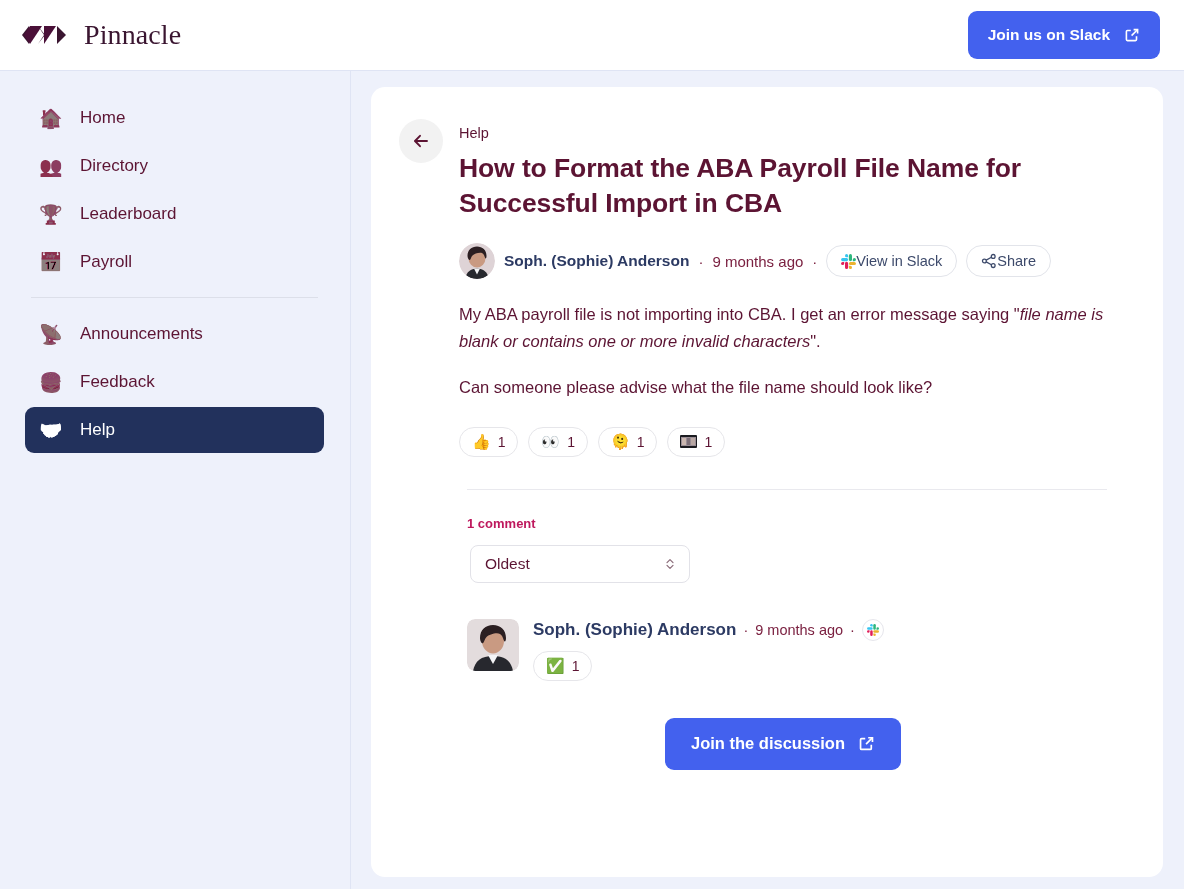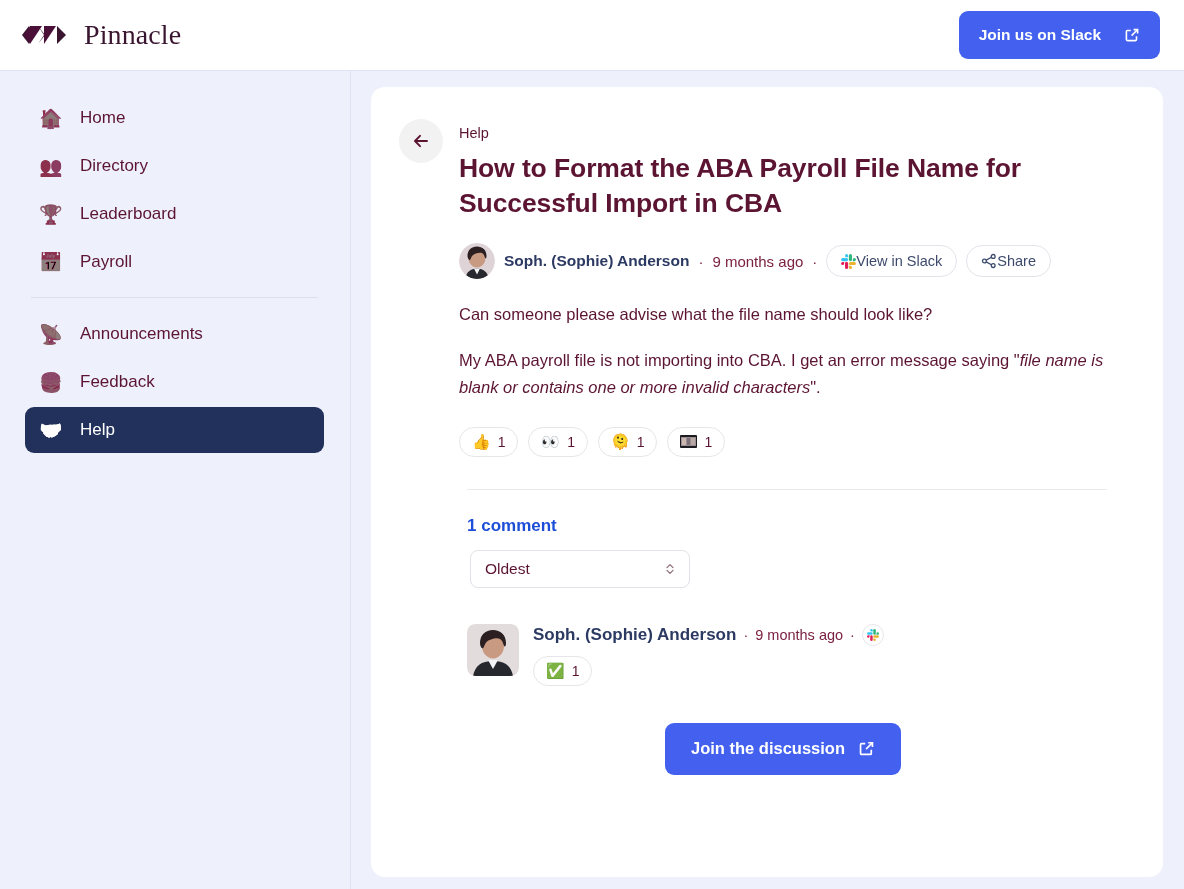--- a/index.html
+++ b/index.html
@@ -35,21 +35,21 @@
     color: #ffffff;
     border: none;
     border-radius: 9px;
     height: 48px;
     padding: 0 20px;
     font-size: 15.5px;
     font-weight: bold;
     font-family: "Liberation Sans", sans-serif;
     display: flex;
     align-items: center;
-    gap: 23px;
+    gap: 14px;
     cursor: pointer;
   }
 
   
   .shell { display: flex; height: 819px; }
 
   
   .sidebar {
     width: 351px;
     background: #eef1fb;
@@ -174,21 +174,21 @@
   }
   .reaction .emo { font-size: 15px; line-height: 1; }
   .reaction .cnt { font-size: 14px; color: #5c1433; }
   .img-emo {
     width: 17px; height: 13px; display: block; border-radius: 1px;
   }
 
   .hr { height: 1px; background: #e9e9ee; margin: 32px 0 0 8px; }
 
   .comments-head {
-    font-size: 17px; font-weight: bold; color: #1d4ed8;
+    font-size: 13px; font-weight: bold; color: #be185d;
     margin: 26px 0 14px 8px;
   }
   .sortbox {
     margin-left: 11px;
     width: 220px; height: 38px;
     border: 1px solid #e2e2e8;
     border-radius: 8px;
     background: #fff;
     display: flex; align-items: center; justify-content: space-between;
     padding: 0 13px 0 14px;
@@ -334,23 +334,23 @@
               <circle cx="12.2" cy="3.4" r="1.9"></circle>
                 <circle cx="12.2" cy="12.6" r="1.9"></circle>
                 <circle cx="3.4" cy="8" r="1.9"></circle>
               <path d="M5.2 7.1 10.4 4.3"></path>
                 <path d="M5.2 8.9l5.2 2.8"></path>
             </svg>
             <span>Share</span>
           </button>
         </div>
 
+        <p class="para"><span>My ABA payroll file is not importing into CBA. I get an error message saying "</span><em>file name is blank or contains one or more invalid characters</em><span>".</span></p>
+
         <p class="para">Can someone please advise what the file name should look like?</p>
-
-        <p class="para"><span>My ABA payroll file is not importing into CBA. I get an error message saying "</span><em>file name is blank or contains one or more invalid characters</em><span>".</span></p>
 
         <div class="reactions">
           <button class="reaction">
             <span class="emo">👍</span>
             <span class="cnt">1</span>
           </button>
           <button class="reaction">
             <span class="emo">👀</span>
             <span class="cnt">1</span>
           </button>

